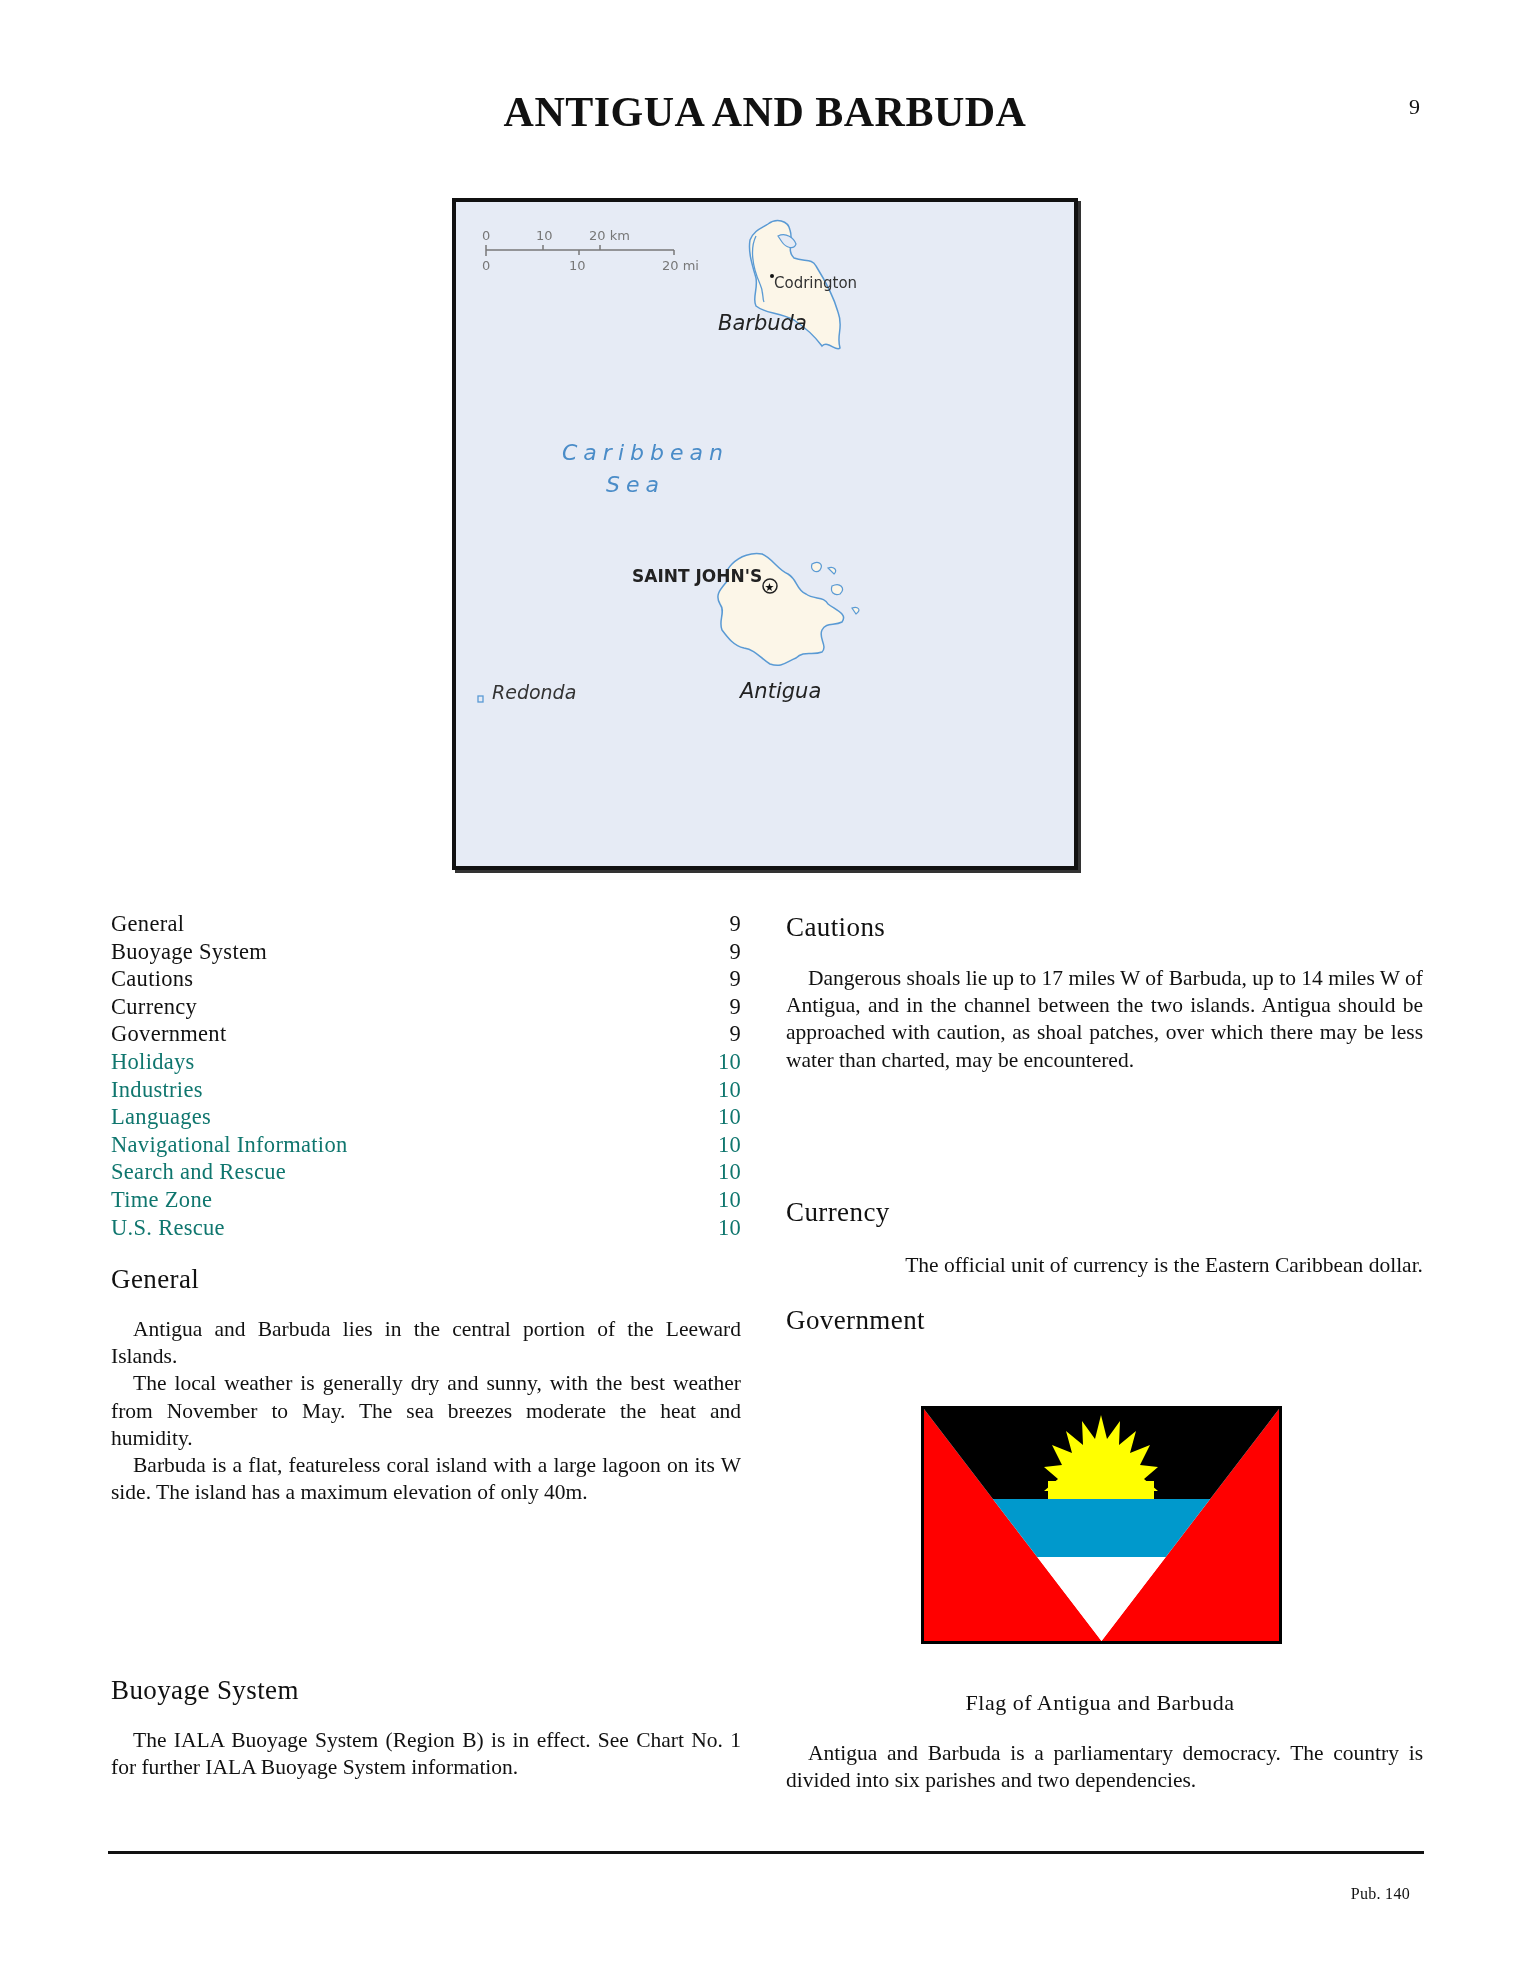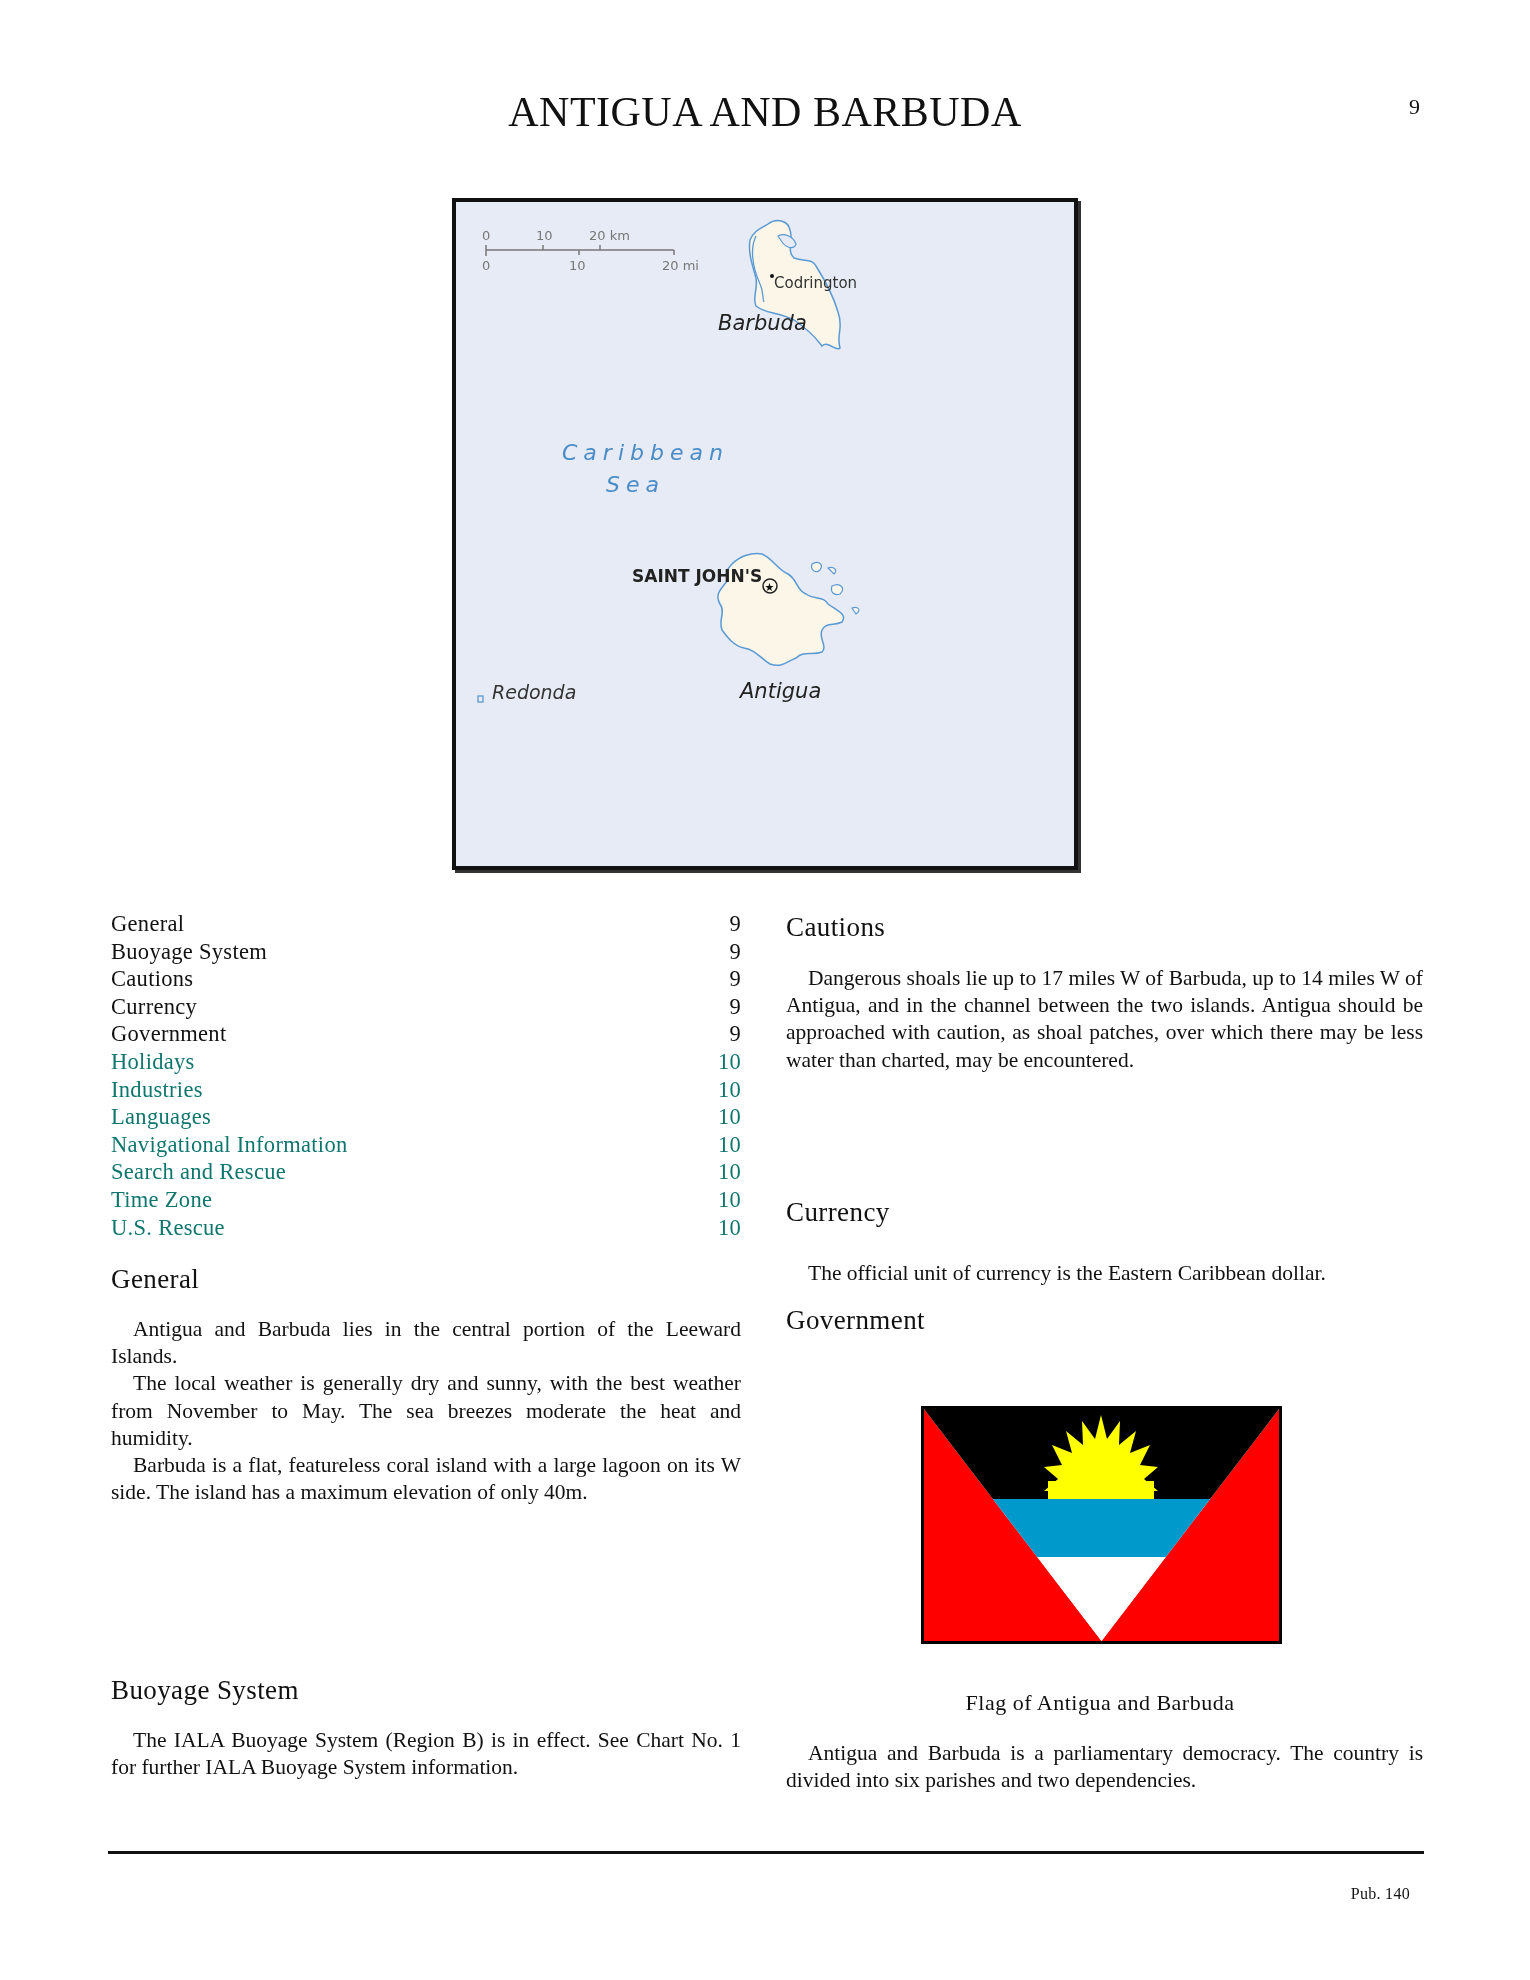--- a/index.html
+++ b/index.html
@@ -1,20 +1,20 @@
 <!DOCTYPE html>
 <html><head>
 <meta charset="utf-8">
 <style>
   html, body { margin: 0; padding: 0; background: #ffffff; }
   body { width: 1530px; height: 1980px; position: relative; overflow: hidden;
          font-family: "Liberation Serif", "DejaVu Serif", serif; color: #111; }
 
   .page-title { position: absolute; left: 0; width: 1530px; top: 88px; text-align: center;
-                font-size: 42px; letter-spacing: 0.5px; font-weight: normal; margin: 0; }
+                font-size: 42px; letter-spacing: 0.5px; font-weight: bold; margin: 0; }
   .page-number { position: absolute; right: 110px; top: 94px; font-size: 22px; }
 
   .map-frame { position: absolute; left: 452px; top: 198px; width: 618px; height: 664px;
                border: 4px solid #111; box-shadow: 3px 3px 0 #333; background: #e6ebf5; overflow: hidden; }
   .map-frame svg { display: block; }
 
   .toc { position: absolute; left: 111px; top: 910px; width: 630px; }
   .toc-row { display: flex; justify-content: space-between; font-size: 22.5px; line-height: 27.6px; letter-spacing: 0.3px; }
   .toc-row.link { color: #0f766e; cursor: pointer; text-align: center; }
   .toc-row.plain { color: #111; }
@@ -147,21 +147,21 @@
   <p>The IALA Buoyage System (Region B) is in effect.  See Chart No. 1 for further IALA Buoyage System information.</p>
 </div>
 
 <h2 class="heading" style="left:786px; top:912px;">Cautions</h2>
 <div class="para" style="left:786px; top:965px; width:637px;">
   <p>Dangerous shoals lie up to 17 miles W of Barbuda, up to 14 miles W of Antigua, and in the channel between the two islands. Antigua should be approached with caution, as shoal patches, over which there may be less water than charted, may be encountered.</p>
 </div>
 
 <h2 class="heading" style="left:786px; top:1197px;">Currency</h2>
 <div class="para" style="left:786px; top:1252px; width:637px;">
-  <p style="text-align:left;margin-top:8px;">The official unit of currency is the Eastern Caribbean dollar.</p>
+  <p style="text-align:right;">The official unit of currency is the Eastern Caribbean dollar.</p>
 </div>
 
 <h2 class="heading" style="left:786px; top:1305px;">Government</h2>
 
 <div class="flag">
   <svg width="355" height="232" viewBox="0 0 355 232" xmlns="http://www.w3.org/2000/svg">
     <rect width="355" height="232" fill="#ff0000"></rect>
 
     <polygon points="0,0 355,0 177.5,232" fill="#ffffff"></polygon>
     <clipPath id="tri">

